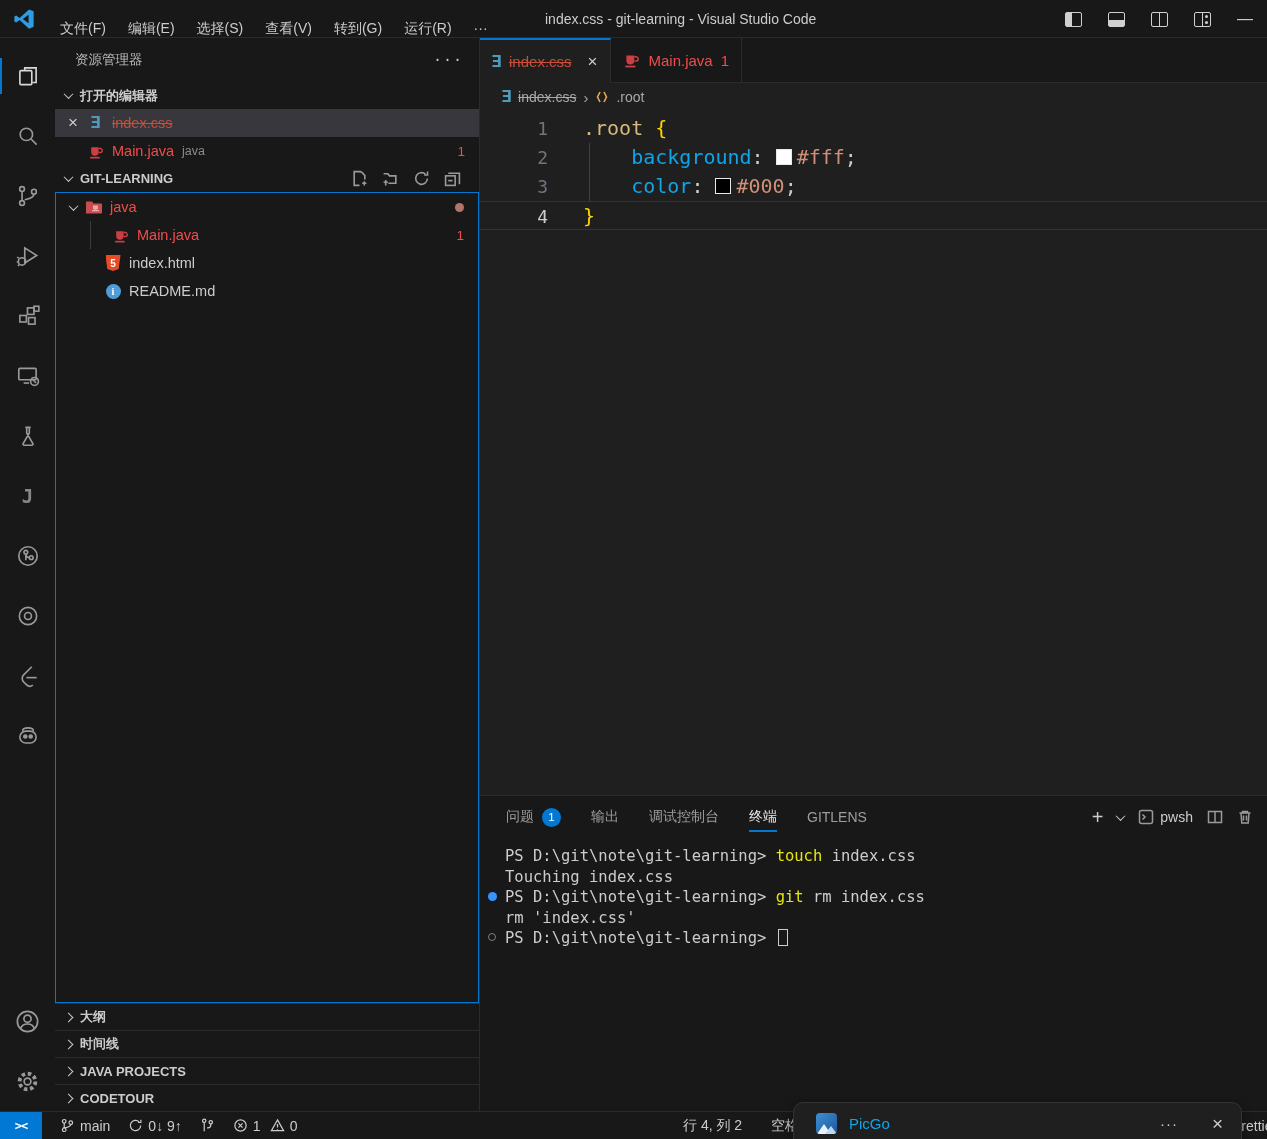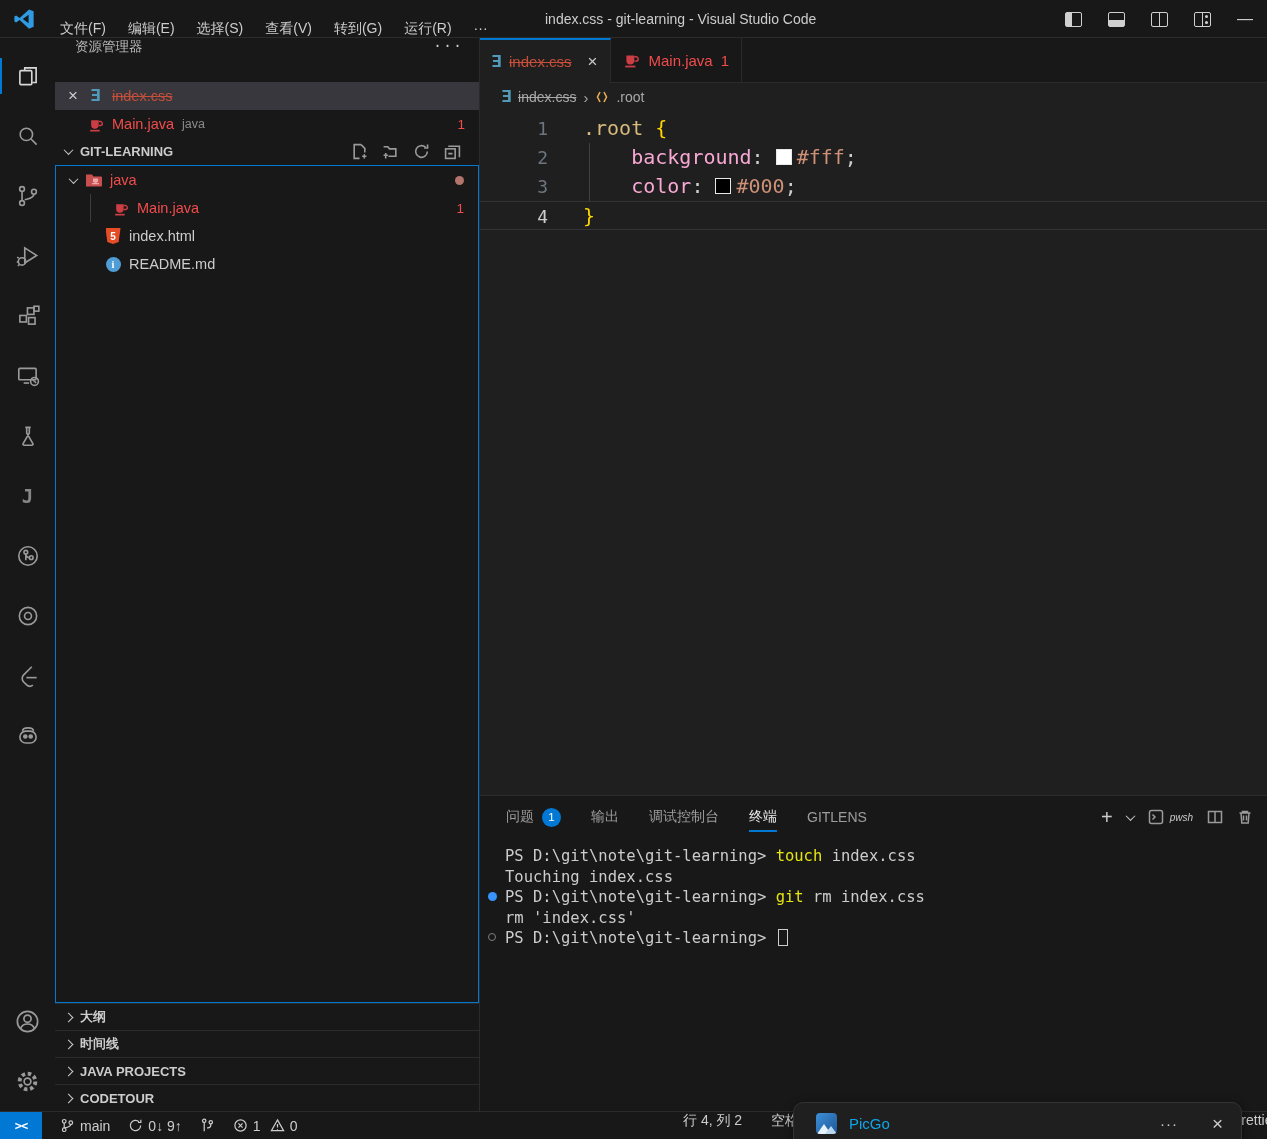--- a/index.html
+++ b/index.html
@@ -29,21 +29,21 @@
   .activitybar { width:55px; background:#181818; display:flex; flex-direction:column; align-items:center; padding-top:8px; }
   .ab-item { width:55px; height:60px; display:flex; align-items:center; justify-content:center; position:relative; color:#868686; }
   .ab-item.active { color:#d7d7d7; }
   .ab-item.active::before { content:""; position:absolute; left:0; top:12px; bottom:12px; width:2px; background:#0078d4; }
   .ab-item.active .ic { stroke:#d7d7d7; }
   .ab-spacer { flex:1; }
   .ab-letter { font-size:19px; font-weight:bold; color:#868686; font-family:"DejaVu Sans Mono", monospace; }
 
   
   .sidebar { width:425px; background:#181818; border-right:1px solid #2b2b2b; display:flex; flex-direction:column; font-size:14.5px; }
-  .sb-header { height:44px; display:flex; align-items:flex-start; padding:0 16px 0 20px; color:#bbbbbb; font-size:13.5px;font-family:Liberation Mono, monospace; }
+  .sb-header { height:44px; display:flex; align-items:center; padding:0 16px 0 20px; color:#bbbbbb; font-size:13.5px;font-family:Liberation Mono, monospace; }
   .sb-header .grow, .grow { flex:1; }
   .more-dots { color:#cccccc; font-size:15px; letter-spacing:1px; cursor:pointer; }
   .sec-row { height:27px; display:flex; align-items:center; padding:0 8px 0 4px; font-size:13px; font-weight:bold; color:#cccccc; }
   .chev { width:7px; height:7px; border-right:1.6px solid #cccccc; border-bottom:1.6px solid #cccccc; display:inline-block; margin:0 8px 0 6px; flex:none; }
   .chev.down { transform:rotate(45deg) translate(-1px,-1px); }
   .chev.right { transform:rotate(-45deg); }
   .oe-row { height:28px; display:flex; align-items:center; padding-left:8px; padding-right:14px; }
   .oe-row.selected { background:#37373d; }
   .oe-close { color:#cccccc; font-size:17px; width:20px; text-align:center; margin-right:4px; }
   .fico { width:18px; margin-right:7px; flex:none; display:flex; justify-content:center; }
@@ -71,46 +71,46 @@
   .bc-file { text-decoration:line-through; }
   .bc-sep { color:#a9a9a9; font-size:15px; }
 
   .code-area { flex:1; font-family:"DejaVu Sans Mono", monospace; font-size:20px; padding-top:3px; position:relative; overflow:hidden; }
   .code-line { height:29px; line-height:29px; display:flex; white-space:pre; }
   .ln { width:68px; text-align:right; color:#6e7681; flex:none; font-size:18px; }
   .lc { padding-left:35px; position:relative; }
   .code-line.current { border-top:1px solid #333333; border-bottom:1px solid #333333; }
   .code-line.current .ln { color:#cccccc; }
   .iguide { position:absolute; left:109px; top:32px; height:58px; width:1px; background:#404040; }
-  .tk-sel{color:#d7ba7d} .tk-brace{color:#ffd700} .tk-prop{color:#f9a8d4} .tk-punc{color:#cccccc} .tk-val{color:#ce9178}
+  .tk-sel{color:#d7ba7d} .tk-brace{color:#ffd700} .tk-prop{color:#0ea5e9} .tk-punc{color:#cccccc} .tk-val{color:#ce9178}
   .swatch { display:inline-block; width:16px; height:16px; vertical-align:-1px; margin-right:5px; border:1.5px solid #e8e8e8; }
   .swatch.white { background:#ffffff; } .swatch.black { background:#000000; }
 
   
   .panel { height:316px; border-top:1px solid #2b2b2b; background:#181818; display:flex; flex-direction:column; }
   .panel-bar { height:42px; display:flex; align-items:center; padding:0 14px 0 26px; gap:30px; font-size:14px; color:#9d9d9d; }
   .ptab { height:42px; display:flex; align-items:center; gap:8px; position:relative; }
   .ptab.active { color:#e7e7e7; }
   .ptab.active::after { content:""; position:absolute; left:0; right:0; bottom:6px; height:1.6px; background:#0078d4; }
   .pbadge { background:#0078d4; color:#fff; border-radius:50%; width:19px; height:19px; font-size:11.5px; display:flex; align-items:center; justify-content:center; }
   .panel-actions { margin-left:auto; display:flex; align-items:center; gap:14px; color:#cccccc; }
-  .pwsh-item { display:flex; align-items:center; gap:6px; font-size:10px; color:#cccccc;font-style:italic; }
+  .pwsh-item { display:flex; align-items:center; gap:6px; font-size:14px; color:#cccccc; }
   .terminal { flex:1; font-family:"DejaVu Sans Mono", monospace; font-size:15.5px; line-height:20.5px; padding:8px 13px 0 25px; color:#cccccc; }
   .t-line { position:relative; white-space:pre; }
   .t-cmd { color:#e5e510; }
   .t-deco { position:absolute; left:-17px; top:5px; width:9px; height:9px; border-radius:50%; }
   .t-deco.filled { background:#3794ff; }
   .t-deco.hollow { border:1.5px solid #7e7e7e; width:8px; height:8px; }
   .t-cursor { display:inline-block; width:10px; height:17px; border:1px solid #cccccc; vertical-align:-3px; margin-left:2px; }
 
   
   .statusbar { height:28px; background:#181818; border-top:1px solid #2b2b2b; display:flex; align-items:center; font-size:14px; color:#cccccc; position:relative; }
   .sb-remote { width:42px; height:28px; background:#0078d4; color:#fff; display:flex; align-items:center; justify-content:center; font-size:12px; font-weight:bold; letter-spacing:-1px; font-family:"DejaVu Sans Mono", monospace; }
   .sb-item { display:flex; align-items:center; gap:5px; margin-left:18px; }
-  .sb-abs { position:absolute; top:0; height:28px; display:flex; gap:5px; }
+  .sb-abs { position:absolute; top:0; height:28px; display:flex; align-items:center; gap:5px; }
   .sic { stroke:#cccccc; fill:none; stroke-width:1.3; }
 
   
   .toast { position:absolute; left:793px; top:1102px; width:449px; height:60px; background:#1f1f1f; border:1px solid #333333; border-radius:10px; display:flex; align-items:flex-start; padding:10px 18px 0 22px; gap:12px; z-index:10; box-shadow:0 2px 8px rgba(0,0,0,.5); }
   .picgo-ico { width:21px; height:21px; border-radius:4px; background:linear-gradient(135deg,#3d8fd6,#1e5799); position:relative; overflow:hidden; flex:none; }
   .picgo-ico::before { content:""; position:absolute; bottom:0; left:1px; border-left:7px solid transparent; border-right:7px solid transparent; border-bottom:10px solid #e8f2fa; }
   .picgo-ico::after { content:""; position:absolute; bottom:0; right:0px; border-left:6px solid transparent; border-right:6px solid transparent; border-bottom:8px solid #bcd8ee; }
   .toast-title { font-size:15px; color:#0ea5e9; line-height:21px; }
   .toast-actions { margin-left:auto; display:flex; gap:34px; color:#cccccc; align-items:center; line-height:21px; }
 </style>
@@ -238,20 +238,24 @@
     </div>
   </div>
 
   <div class="sidebar">
     <div class="sb-header">
       <span>资源管理器</span>
       <span class="grow"></span>
       <span class="more-dots">···</span>
     </div>
 
+    <div class="sec-row">
+      <span class="chev down"></span>
+      <span>打开的编辑器</span>
+    </div>
     <div class="oe-row selected">
       <span class="oe-close">×</span>
       <span class="fico">
           <span class="css-glyph">Ǝ</span>
         </span>
       <span class="lbl-deleted">index.css</span>
     </div>
     <div class="oe-row" style="padding-left:32px;">
       <span class="fico">
         <svg width="17" height="17" viewBox="0 0 16 16">

